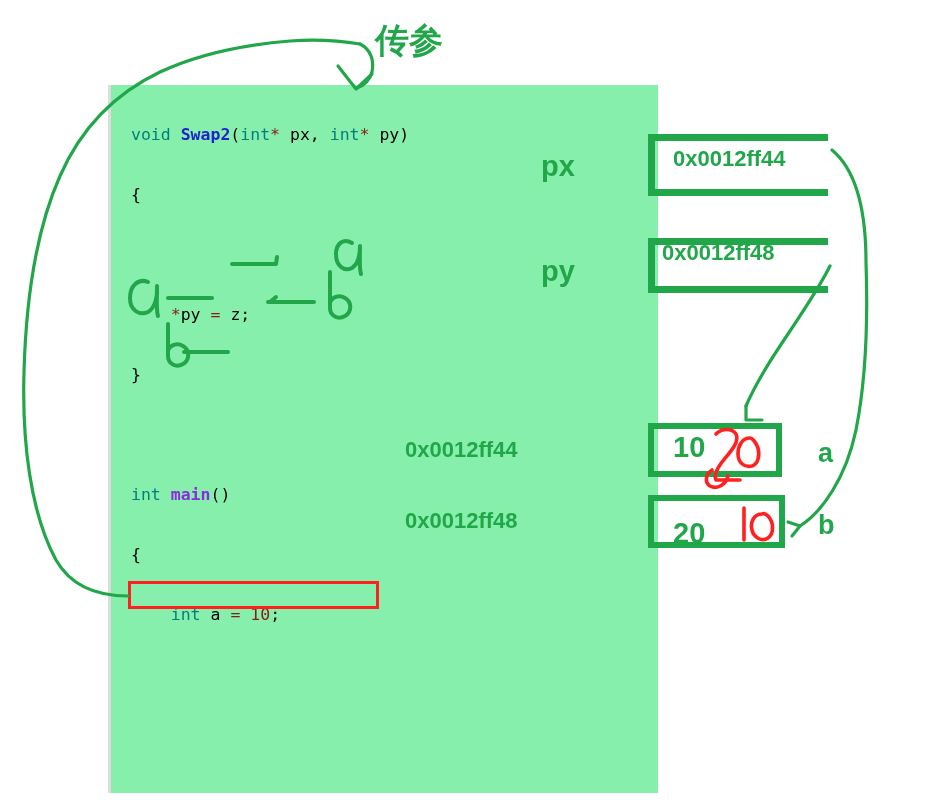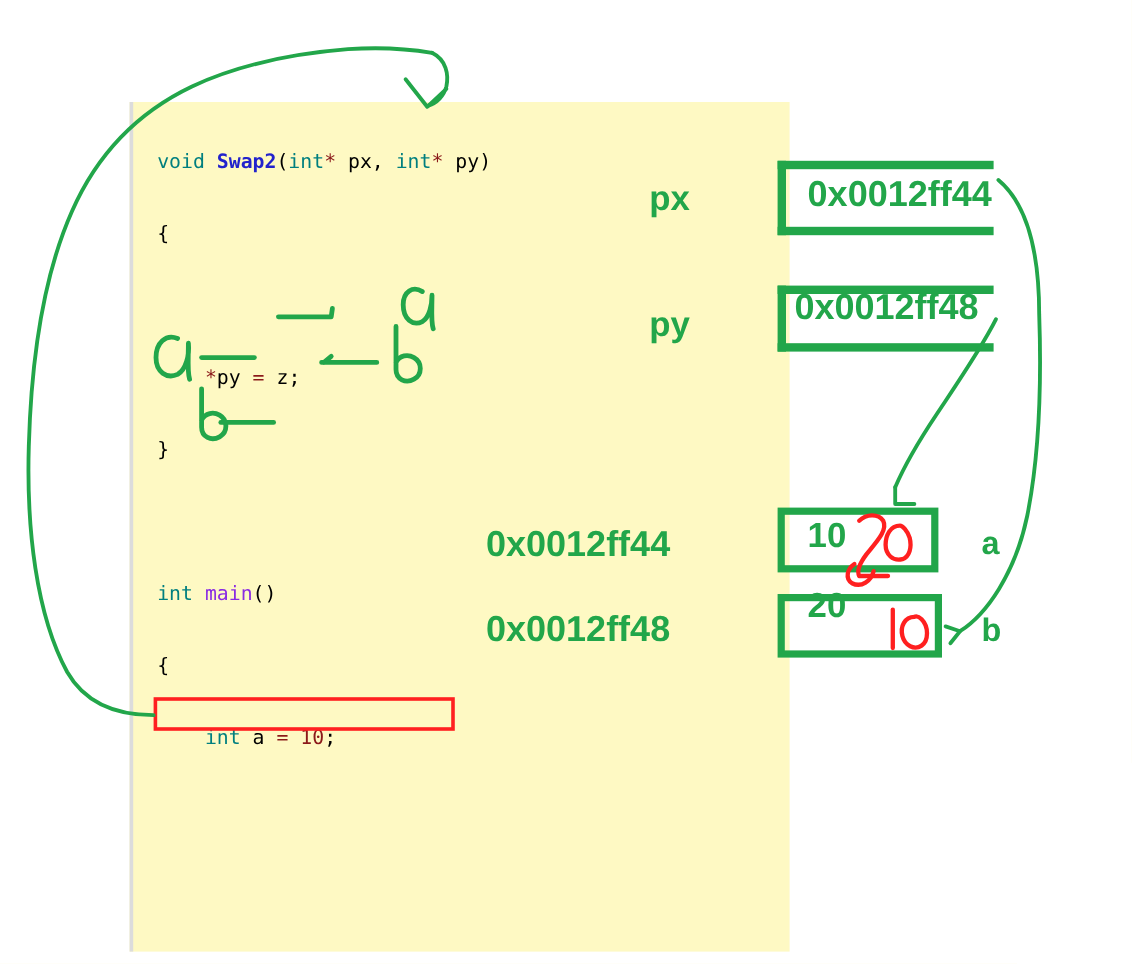--- a/index.html
+++ b/index.html
@@ -18,21 +18,21 @@
     overflow: hidden;
   }
 
   
   #code-block {
     position: absolute;
     left: 108px;
     top: 85px;
     width: 550px;
     height: 708px;
-    background: #fef9c3;
+    background: #86efac;
     border-left: 3px solid #dcdcdc;
     box-sizing: border-box;
   }
   #code-lines {
     position: absolute;
     left: 20px;
     top: 5px;
     font-family: "DejaVu Sans Mono", "Liberation Mono", monospace;
     font-size: 16.5px;
     line-height: 30px;
@@ -68,21 +68,21 @@
     border-top: 7px solid #22a64a;
     border-bottom: 7px solid #22a64a;
     border-left: 7px solid #22a64a;
     border-right: none;
     background: transparent;
   }
   .addr {
     position: absolute;
     color: #22a64a;
     font-weight: bold;
-    font-size: 30px;
+    font-size: 22px;
     white-space: nowrap;
     font-family: "Liberation Sans", sans-serif;
   }
   .val {
     position: absolute;
     color: #22a64a;
     font-weight: bold;
     font-size: 29px;
     white-space: nowrap;
     font-family: "Liberation Sans", sans-serif;
@@ -123,54 +123,55 @@
 <div id="canvas">
 
   <div id="code-block">
     <div id="code-lines">
 <div class="ln"><span class="kw">void</span> <span class="fn">Swap2</span><span class="pn">(</span><span class="kw">int</span><span class="op">*</span> <span class="id">px</span><span class="pn">,</span> <span class="kw">int</span><span class="op">*</span> <span class="id">py</span><span class="pn">)</span></div>
 <div class="ln"><span class="pn">{</span></div>
 <div class="ln"> </div>
 <div class="ln">    <span class="op">*</span><span class="id">py</span> <span class="op">=</span> <span class="id">z</span><span class="pn">;</span></div>
 <div class="ln"><span class="pn">}</span></div>
 <div class="ln"> </div>
-<div class="ln"><span class="kw">int</span> <span class="fnk" style="color:#8a2be2;font-weight:normal">main</span><span class="pn">()</span></div>
+<div class="ln"><span class="kw">int</span> <span class="fnk" style="color:#8a2be2;font-weight:bold">main</span><span class="pn">()</span></div>
 <div class="ln"><span class="pn">{</span></div>
 <div class="ln">    <span class="kw">int</span> <span class="id">a</span> <span class="op">=</span> <span class="num">10</span><span class="pn">;</span></div>
 
 
 
 
 
 
 
 
     </div>
   </div>
 
   <div id="red-box" style="left:128px; top:581px; width:251px; height:28px;"></div>
 
+  <div class="cjk-label" style="left:375px; top:18px;">传参</div>
 
   <div class="green-text" style="left:541px; top:150px; font-size:29px;">px</div>
   <div class="green-text" style="left:541px; top:255px; font-size:29px;">py</div>
 
   <div class="box-bracket" style="left:648px; top:134px; width:180px; height:62px;"></div>
   <div class="addr" style="left:673px; top:146px;">0x0012ff44</div>
 
   <div class="box-bracket" style="left:648px; top:238px; width:180px; height:55px;"></div>
   <div class="addr" style="left:662px; top:240px;">0x0012ff48</div>
 
   <div class="addr" style="left:405px; top:437px;">0x0012ff44</div>
   <div class="addr" style="left:405px; top:508px;">0x0012ff48</div>
 
   <div class="box-green" style="left:648px; top:423px; width:134px; height:54px;"></div>
   <div class="val" style="left:673px; top:431px;">10</div>
 
   <div class="box-green" style="left:648px; top:495px; width:137px; height:53px;"></div>
-  <div class="val" style="left:673px; top:489px;">20</div>
+  <div class="val" style="left:673px; top:517px;">20</div>
 
   <div class="varlabel" style="left:818px; top:438px;">a</div>
   <div class="varlabel" style="left:818px; top:510px;">b</div>
 
   <svg class="ink" viewBox="0 0 943 803">
     <g fill="none" stroke="#22a64a" stroke-width="3.2" stroke-linecap="round" stroke-linejoin="round">
 
       <path d="M128,596 C100,596 72,588 56,560 C30,512 22,440 24,372
                C26,300 36,230 60,176 C82,126 118,92 160,72
                C205,51 252,44 290,41 C318,39 342,41 360,44"></path>

